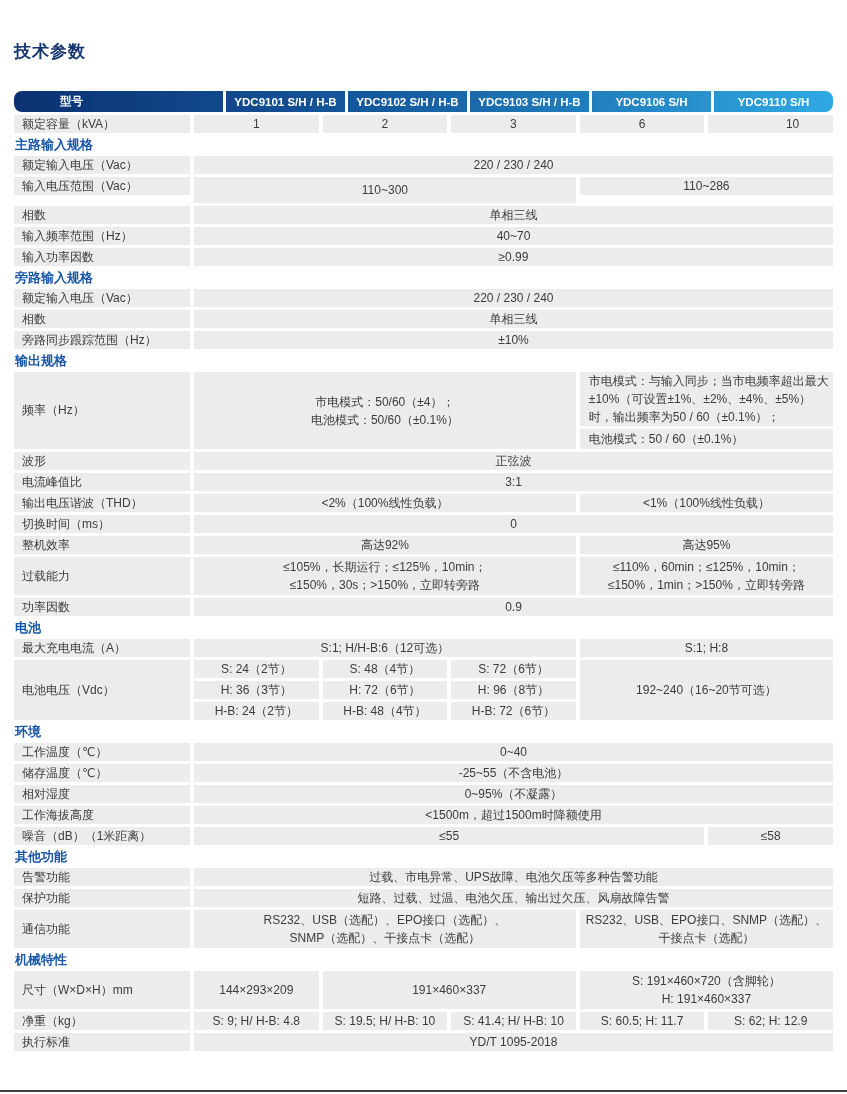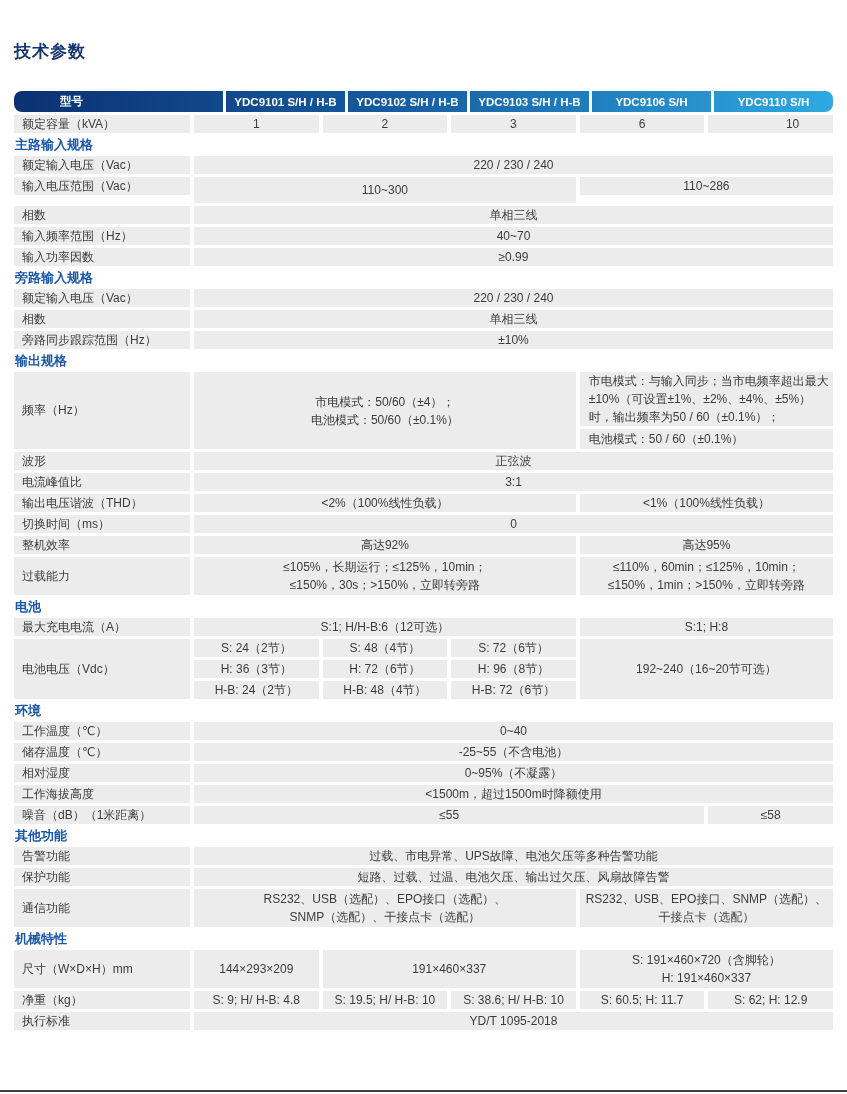--- a/index.html
+++ b/index.html
@@ -200,20 +200,26 @@
           <div class="cell label" style="height: 38px;">过载能力</div>
           <div class="cell" style="width: 383px; height: 38px;">
             <div class="ln">≤105%，长期运行；≤125%，10min；</div>
             <div class="ln">≤150%，30s；&gt;150%，立即转旁路</div>
           </div>
           <div class="cell" style="width: 254px; height: 38px;">
             <div class="ln">≤110%，60min；≤125%，10min；</div>
             <div class="ln">≤150%，1min；&gt;150%，立即转旁路</div>
           </div>
         </div>
+        <div class="row">
+          <div class="cell label" style="height: 18px;">功率因数</div>
+          <div class="cell" style="width: 641px; height: 18px;">
+            <div class="ln">0.9</div>
+          </div>
+        </div>
         <div class="section">电池</div>
         <div class="row">
           <div class="cell label" style="height: 18px;">最大充电电流（A）</div>
           <div class="cell" style="width: 383px; height: 18px;">
             <div class="ln">S:1; H/H-B:6（12可选）</div>
           </div>
           <div class="cell" style="width: 254px; height: 18px;">
             <div class="ln">S:1; H:8</div>
           </div>
         </div>
@@ -330,21 +336,21 @@
         </div>
         <div class="row">
           <div class="cell label" style="height: 18px;">净重（kg）</div>
           <div class="cell" style="width: 125px; height: 18px;">
             <div class="ln">S: 9; H/ H-B: 4.8</div>
           </div>
           <div class="cell" style="width: 125px; height: 18px;">
             <div class="ln">S: 19.5; H/ H-B: 10</div>
           </div>
           <div class="cell" style="width: 125px; height: 18px;">
-            <div class="ln">S: 38.6; H/ H-B: 10</div>
+            <div class="ln">S: 41.4; H/ H-B: 10</div>
           </div>
           <div class="cell" style="width: 125px; height: 18px;">
             <div class="ln">S: 60.5; H: 11.7</div>
           </div>
           <div class="cell" style="width: 125px; height: 18px;">
             <div class="ln">S: 62; H: 12.9</div>
           </div>
         </div>
         <div class="row">
           <div class="cell label" style="height: 18px;">执行标准</div>

